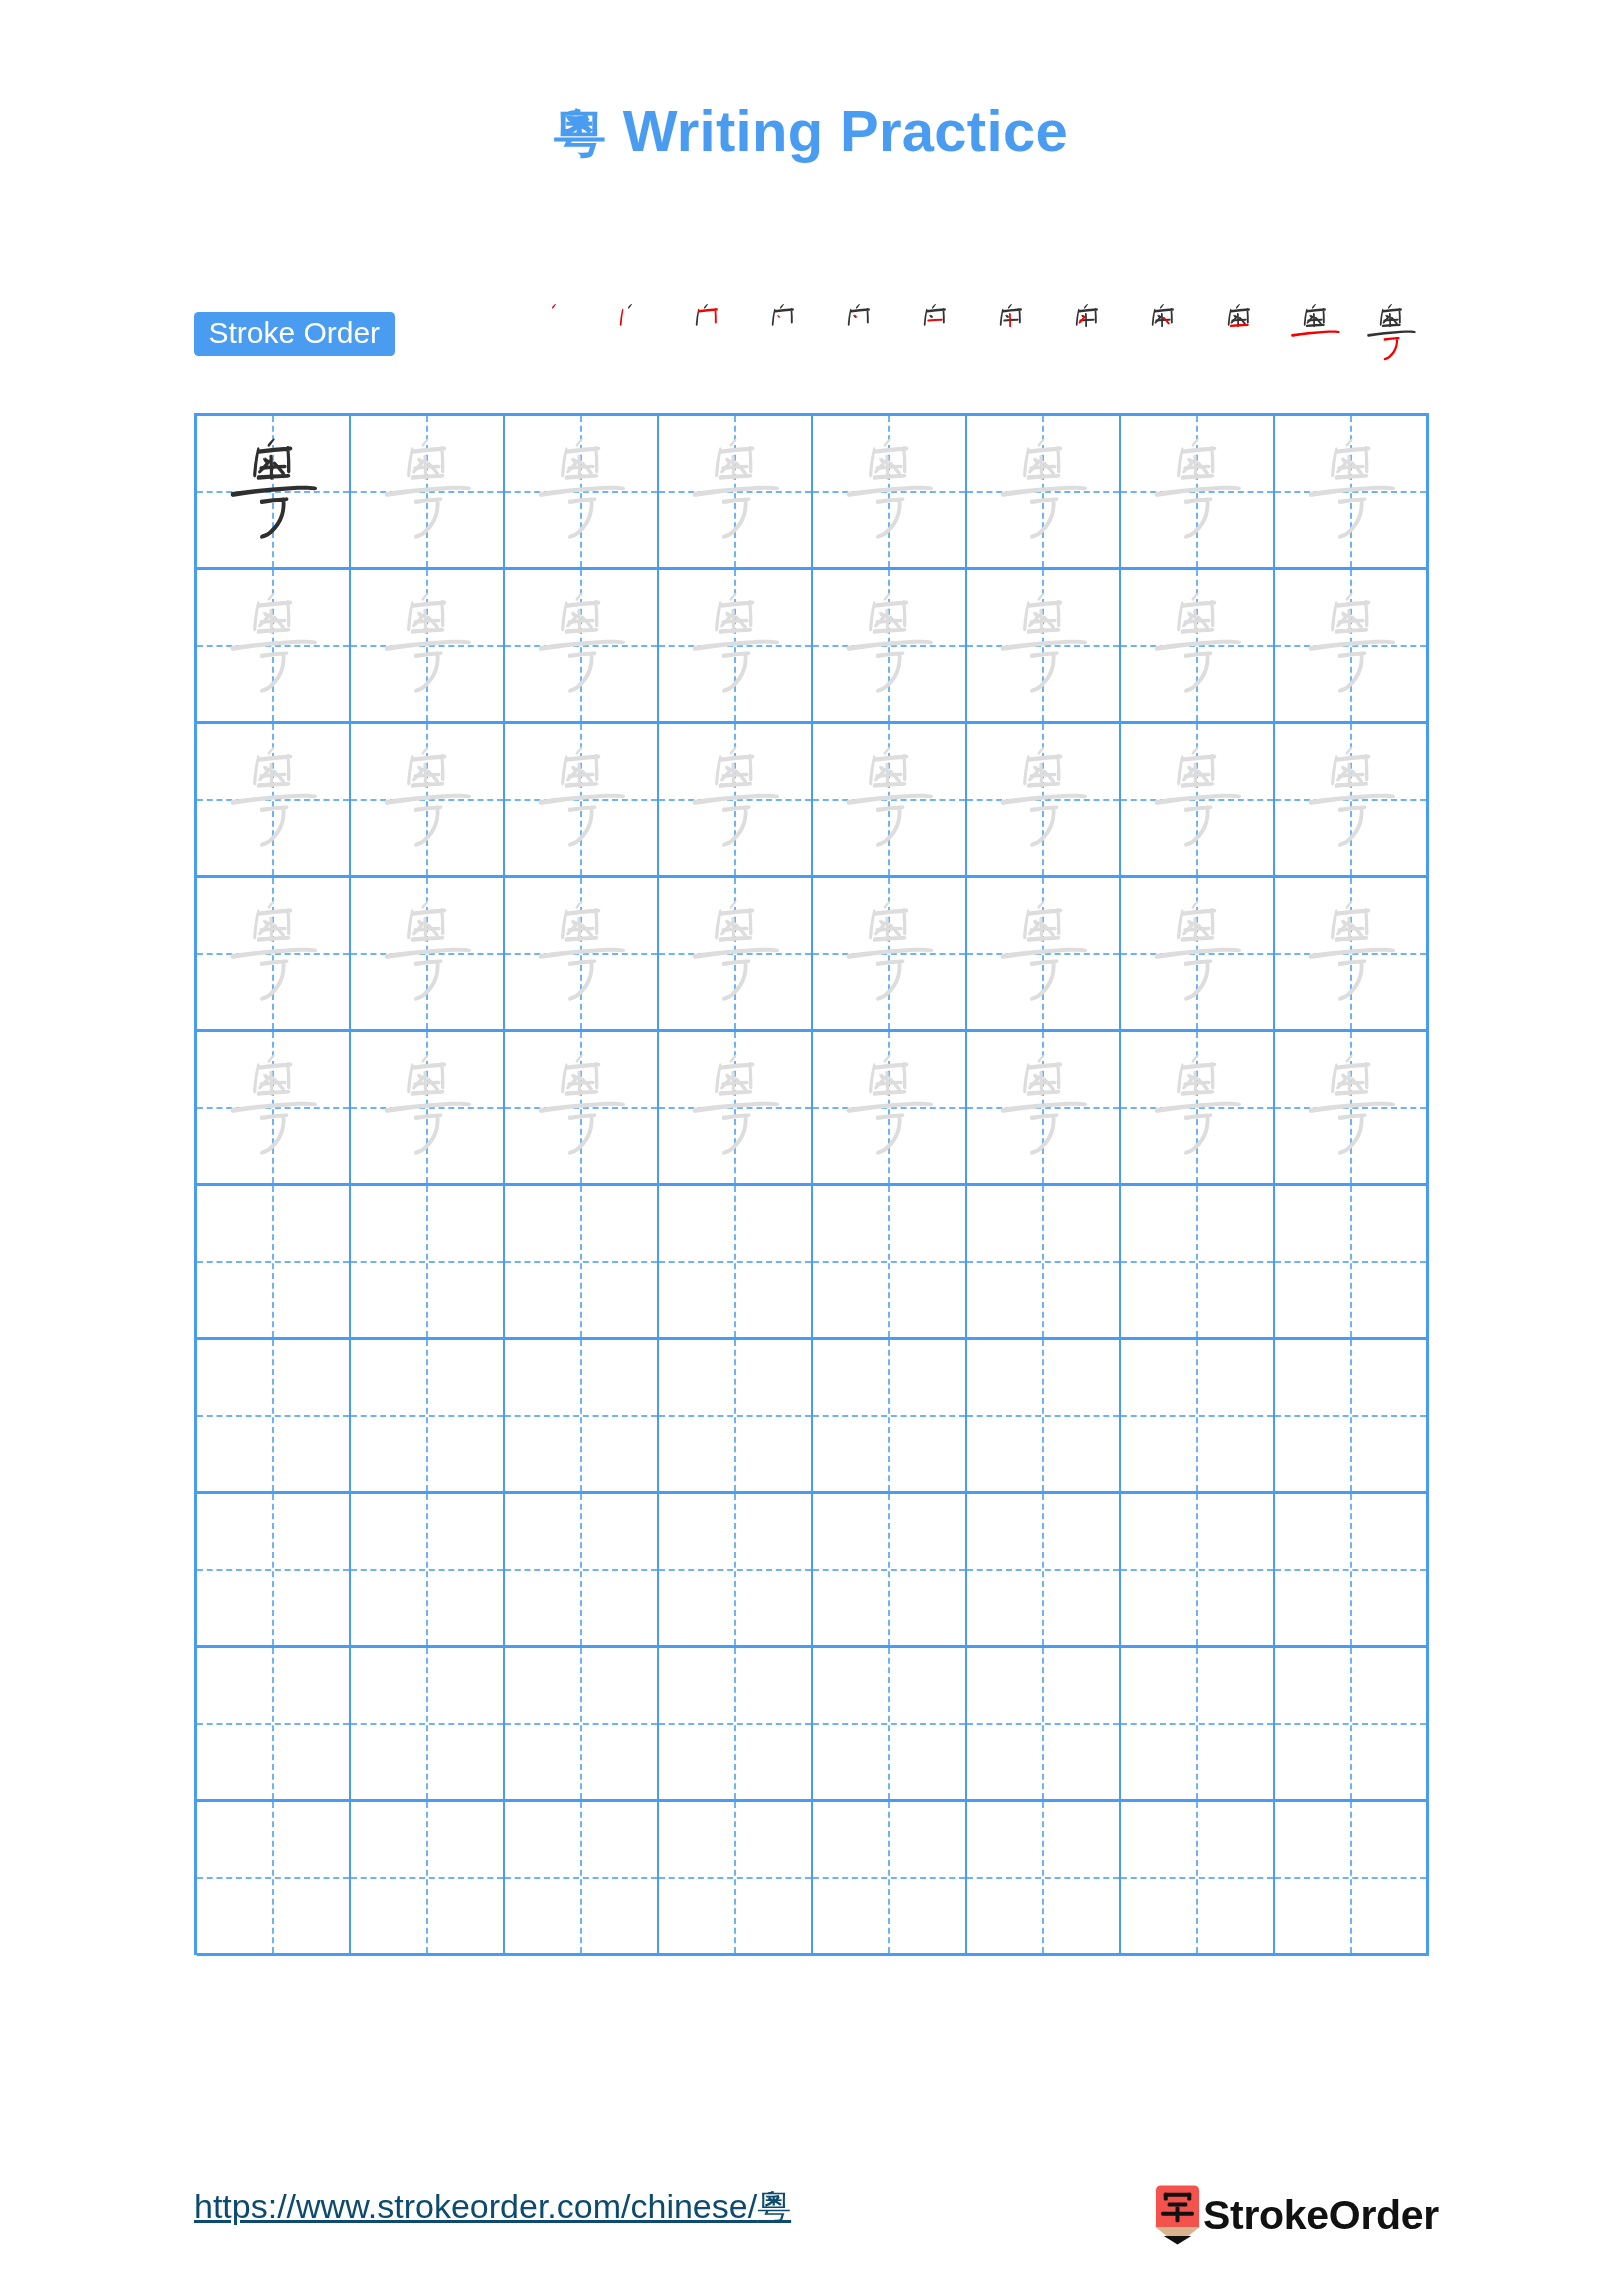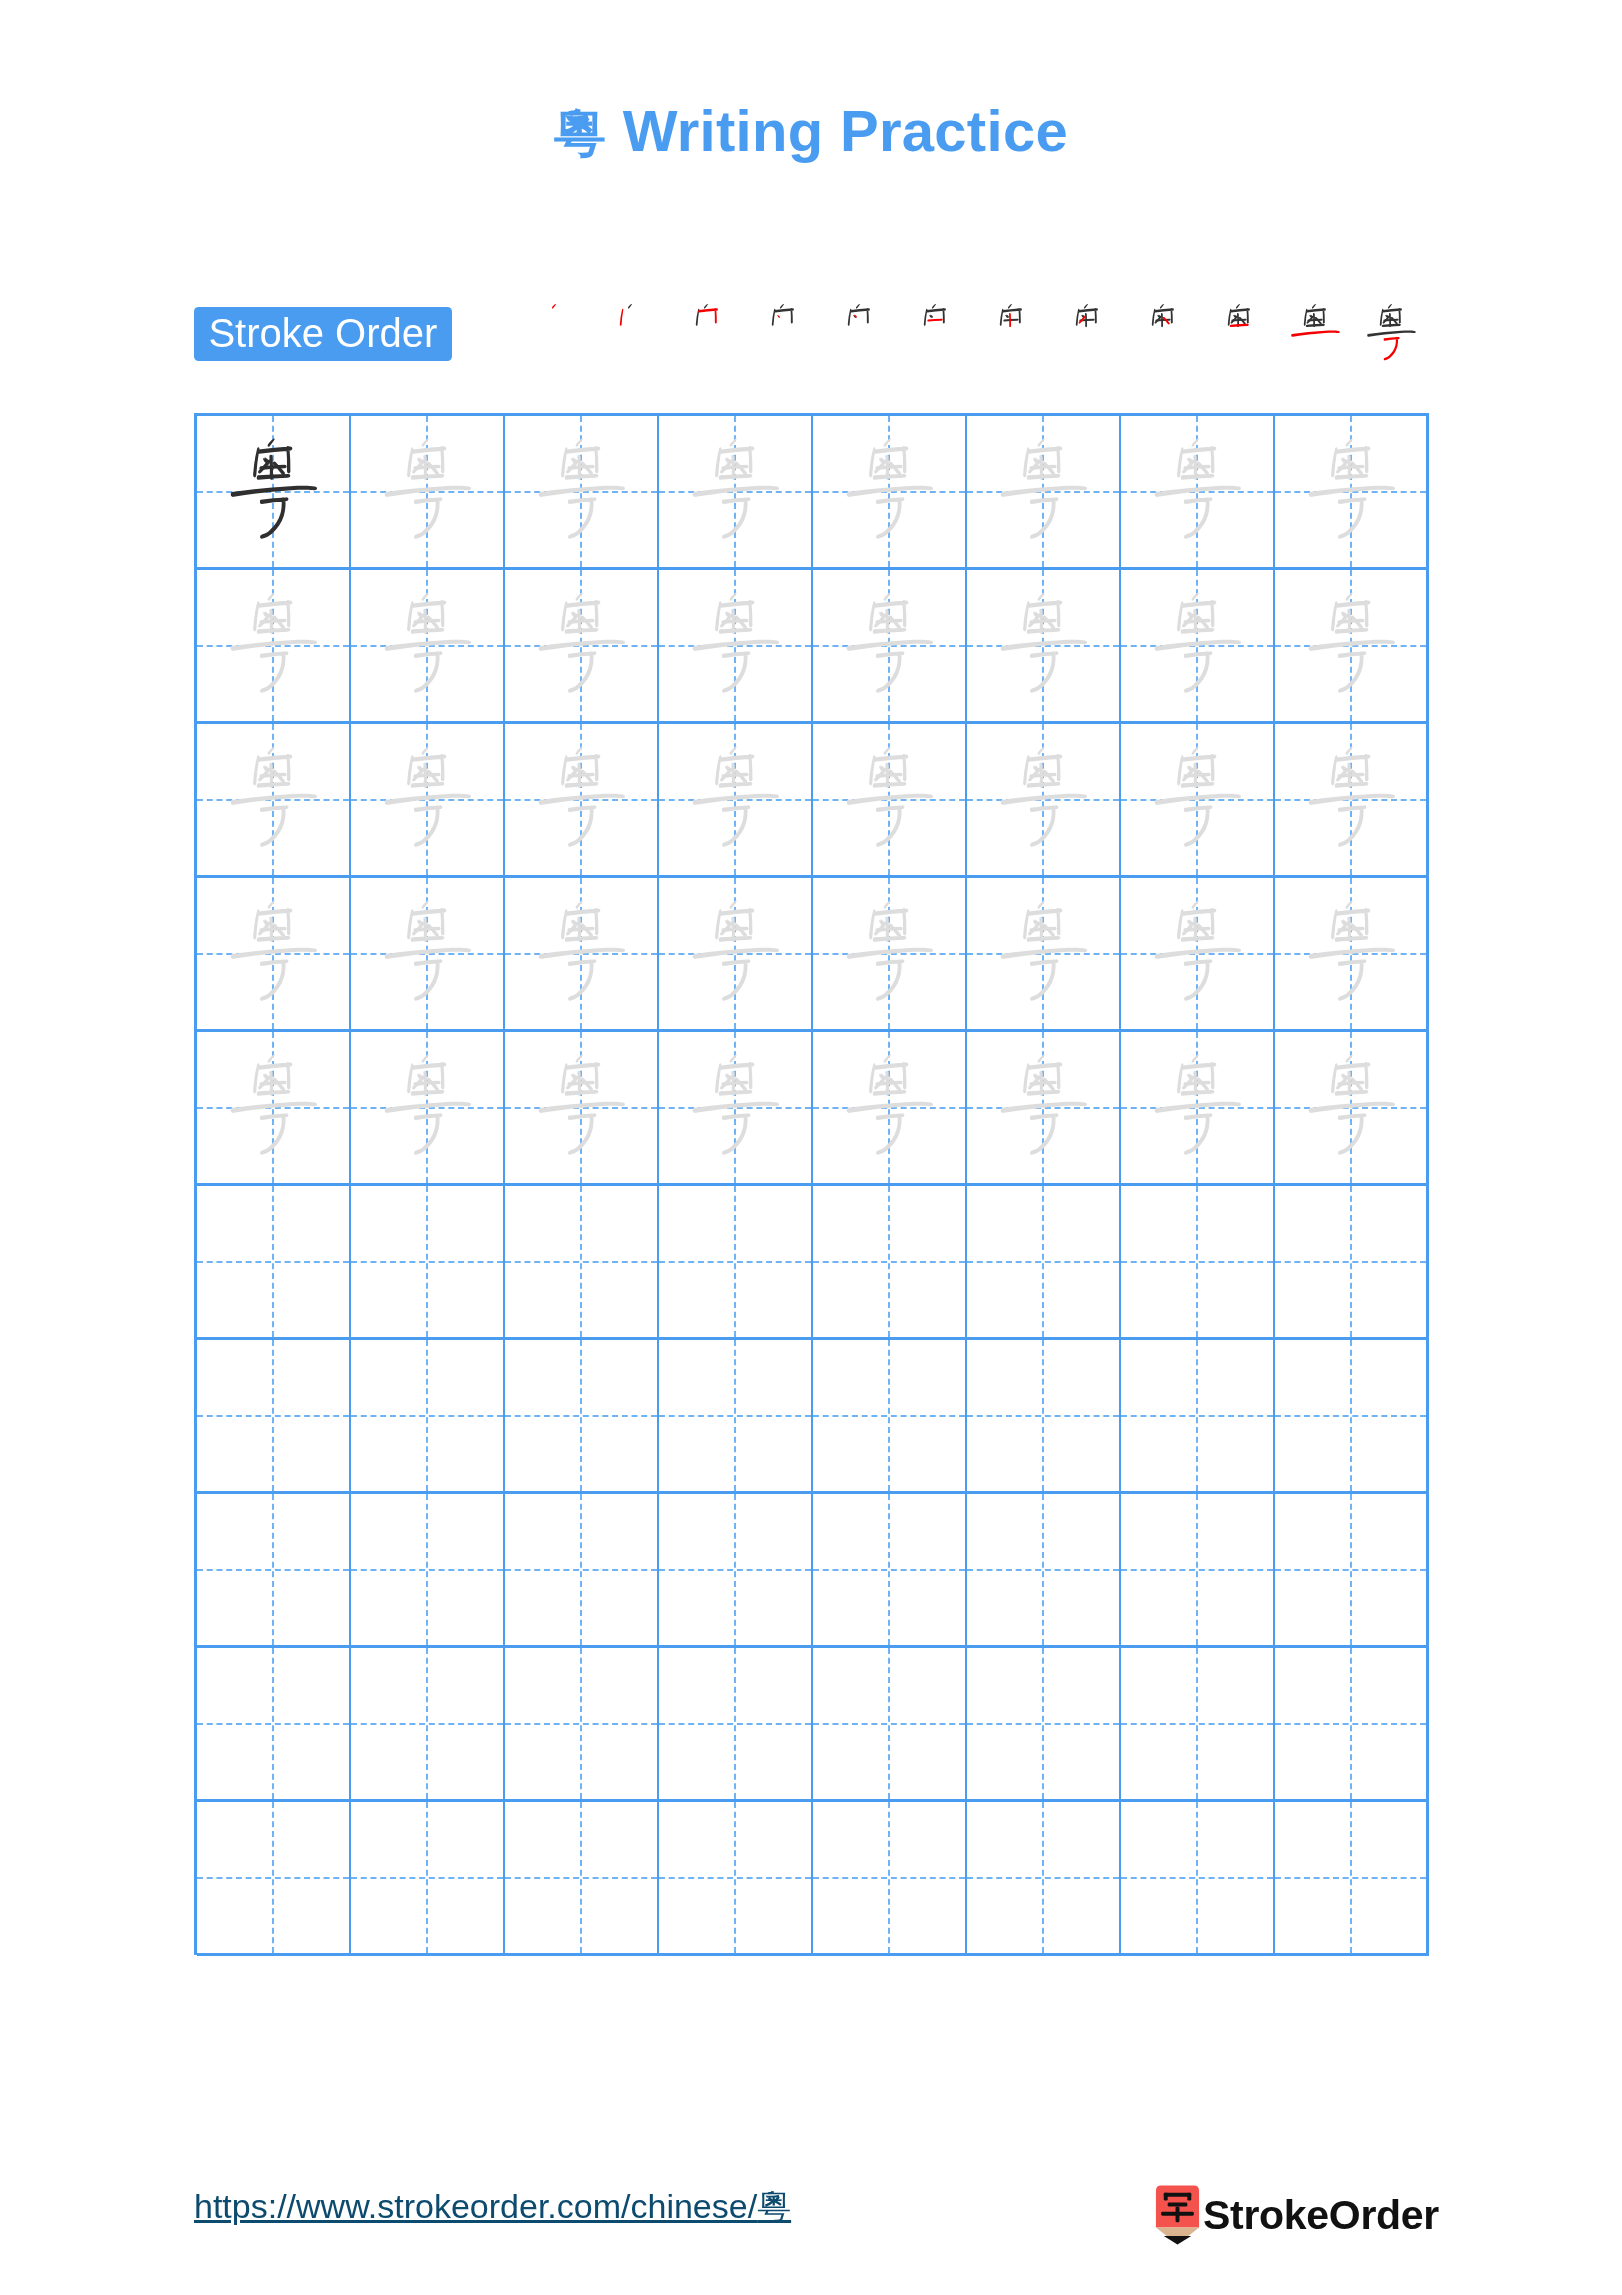--- a/index.html
+++ b/index.html
@@ -40,21 +40,21 @@
     top: 455;
     left: 194px;
     width: 1235px;
     height: 72px;
     display: flex;
     align-items: center;
   }
   .stroke-order-badge {
     background: #4a9cf0;
     color: #ffffff;
-    font-size: 40px;
+    font-size: 30px;
     font-weight: 400;
     padding: 5.9px 14.4px 8.5px 14.4px;
     border-radius: 4.6px;
     line-height: 1;
     white-space: nowrap;
     flex: 0 0 auto;
   }
   .stroke-steps {
     flex: 1 1 auto;
     display: flex;

